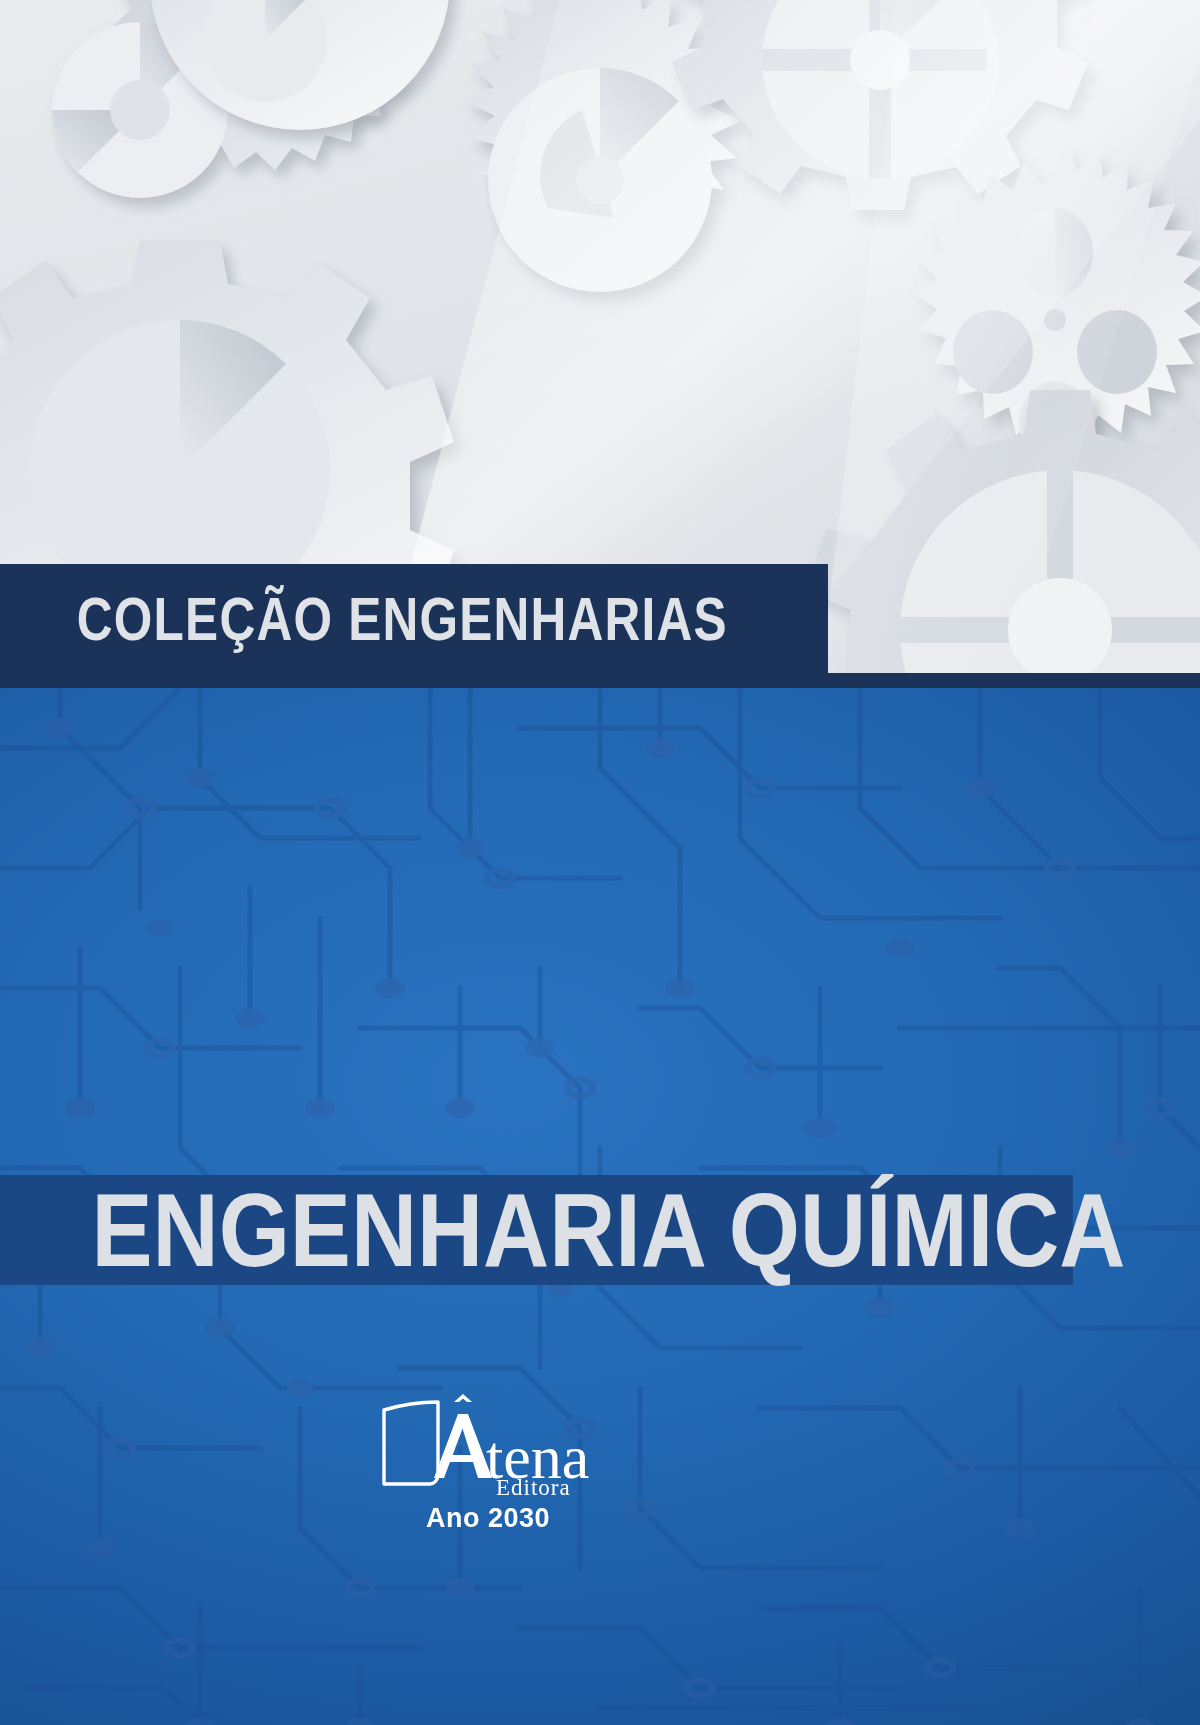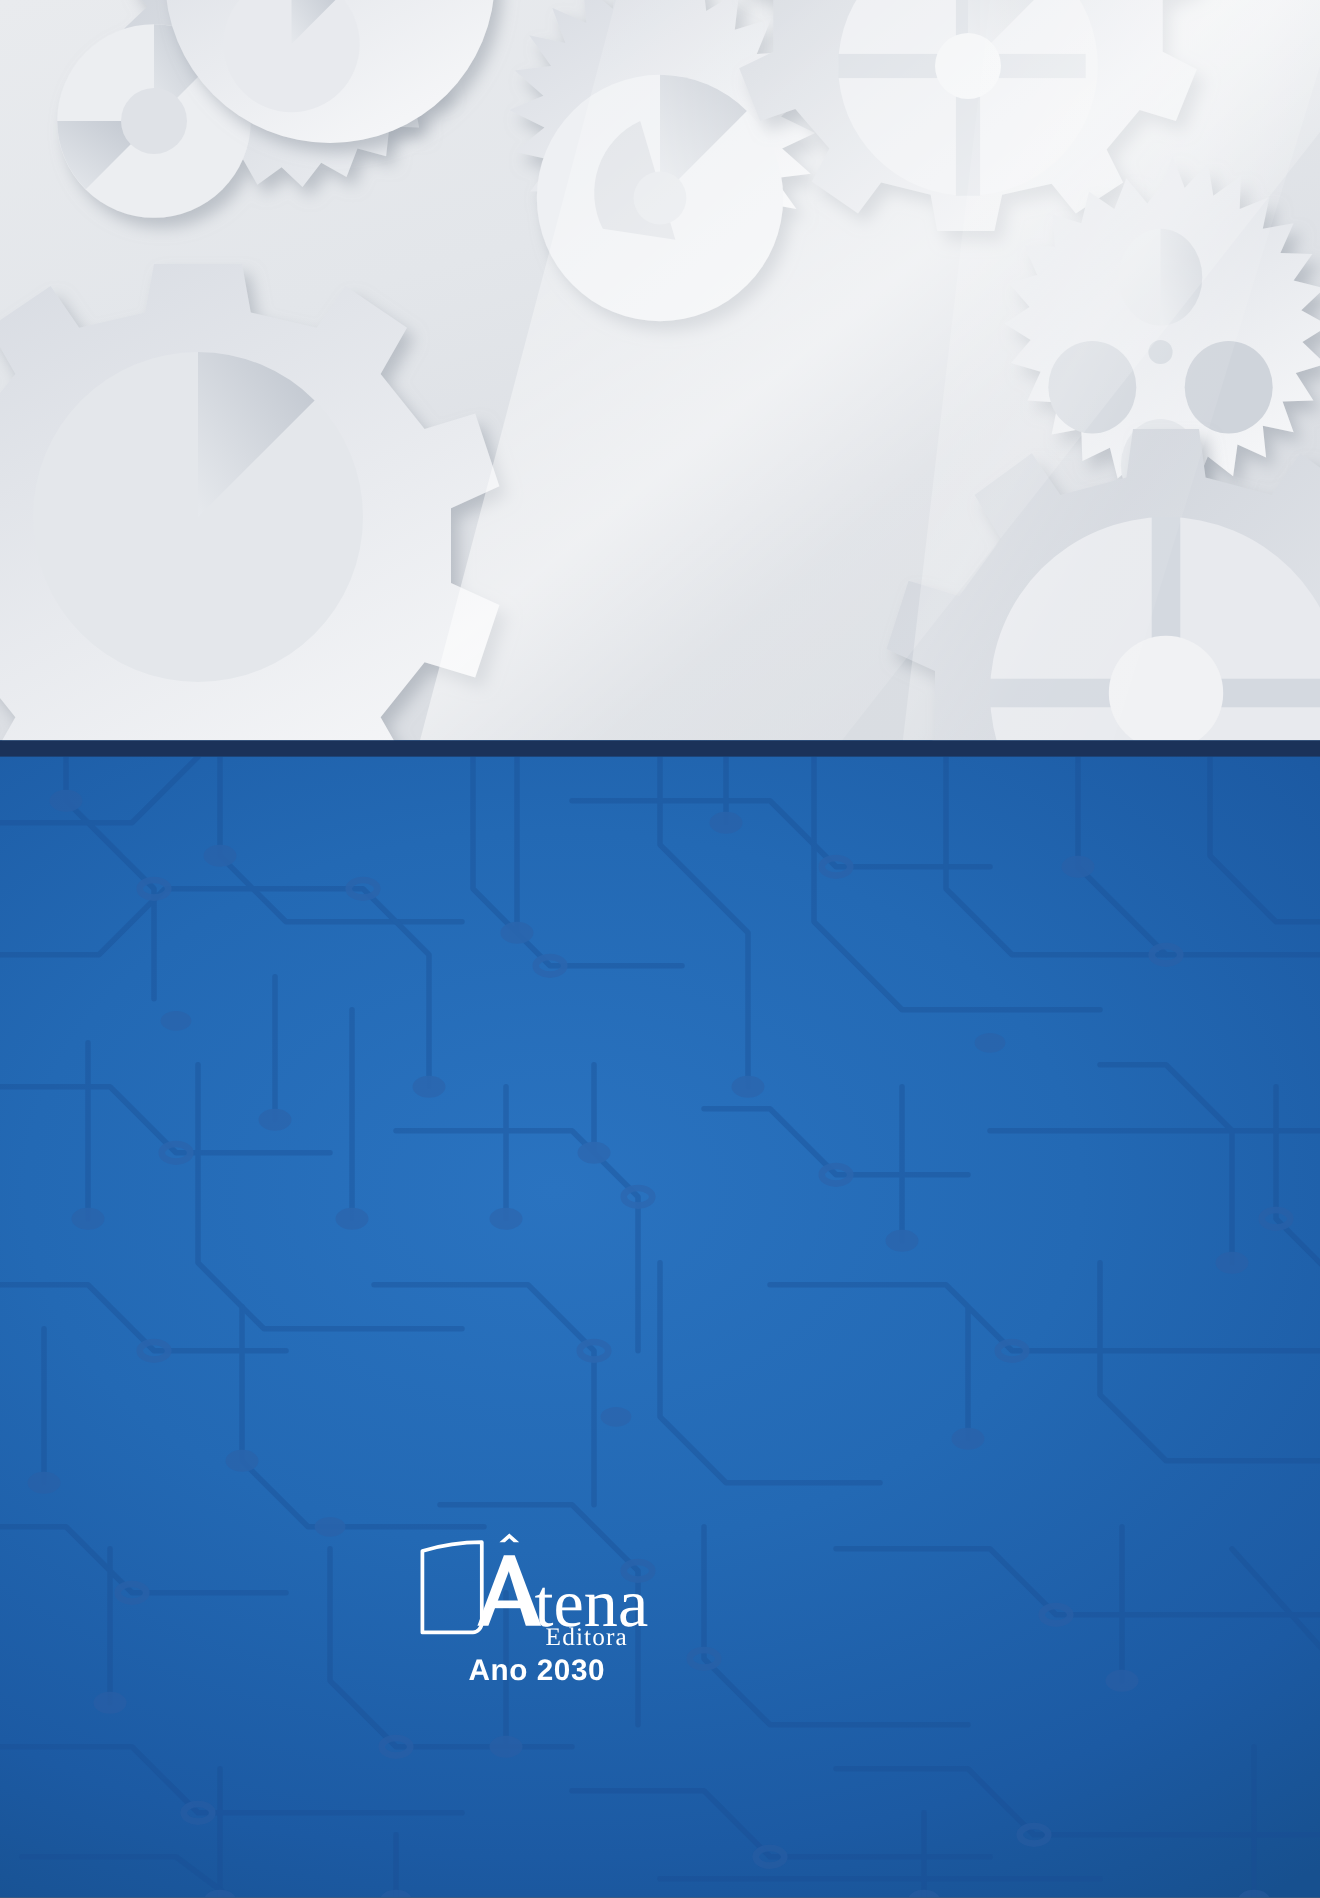--- a/index.html
+++ b/index.html
@@ -237,20 +237,23 @@
         </g>
       </g>
 
       <polygon points="560,0 1200,0 1200,120 760,680 380,680" fill="url(#sheen)"></polygon>
       <polygon points="900,0 1200,0 1200,60 1010,680 820,680" fill="url(#sheen)" opacity=".5"></polygon>
     </svg>
   </div>
 
   <div class="collection-strip"></div>
 
+  <div class="collection-banner">
+    <div class="collection-label">COLEÇÃO ENGENHARIAS</div>
+  </div>
 
   <div class="blue-panel">
     <svg class="circuit" viewBox="0 0 1200 1037" xmlns="http://www.w3.org/2000/svg">
       <g stroke="#1a4f94" stroke-width="5" fill="none" stroke-linejoin="round" stroke-linecap="round" opacity=".85">
         <path d="M-20,60 L120,60 L180,0 M60,-10 L60,40 L140,120 L140,220 M200,-10 L200,90 L260,150 L420,150"></path>
         <path d="M0,180 L90,180 L150,120 L330,120 L390,180 L390,300 M250,200 L250,330 M320,230 L320,420"></path>
         <path d="M430,-10 L430,120 L500,190 L620,190 M470,0 L470,160 M520,40 L700,40 L760,100 L900,100"></path>
         <path d="M600,0 L600,80 L680,160 L680,300 M660,-10 L660,60 M740,0 L740,150 L820,230 L1000,230"></path>
         <path d="M860,-10 L860,120 L920,180 L1210,180 M980,0 L980,100 L1060,180 M1100,-10 L1100,90 L1160,150 L1210,150"></path>
         <path d="M-10,300 L100,300 L160,360 L300,360 M80,260 L80,420 M180,280 L180,460 L240,520 L420,520"></path>
@@ -316,20 +319,23 @@
           <ellipse cx="180" cy="960" rx="13" ry="8"></ellipse>
         <ellipse cx="700" cy="1000" rx="13" ry="8"></ellipse>
           <ellipse cx="940" cy="980" rx="13" ry="8"></ellipse>
         <ellipse cx="360" cy="900" rx="13" ry="8"></ellipse>
           <ellipse cx="640" cy="820" rx="13" ry="8"></ellipse>
       </g>
     </svg>
   </div>
 
 
+  <div class="title-band">
+    <div class="title-line l3">ENGENHARIA QUÍMICA</div>
+  </div>
 
   <div class="logo-wrap">
     <svg class="atena-logo" viewBox="0 0 240 105" xmlns="http://www.w3.org/2000/svg">
 
       <path d="M16,18 L16,92 L62,92 C66,92 70,88 70,83 L70,10 C52,10 36,12 16,18 Z" fill="none" stroke="#ffffff" stroke-width="3.4" stroke-linejoin="round"></path>
 
       <path d="M66,86 L90,22 L100,22 L76,86 Z" fill="#ffffff"></path>
       <path d="M90,22 L100,22 L124,86 L110,86 Z" fill="#ffffff"></path>
       <rect x="80" y="63" width="30" height="7" fill="#ffffff"></rect>
 

